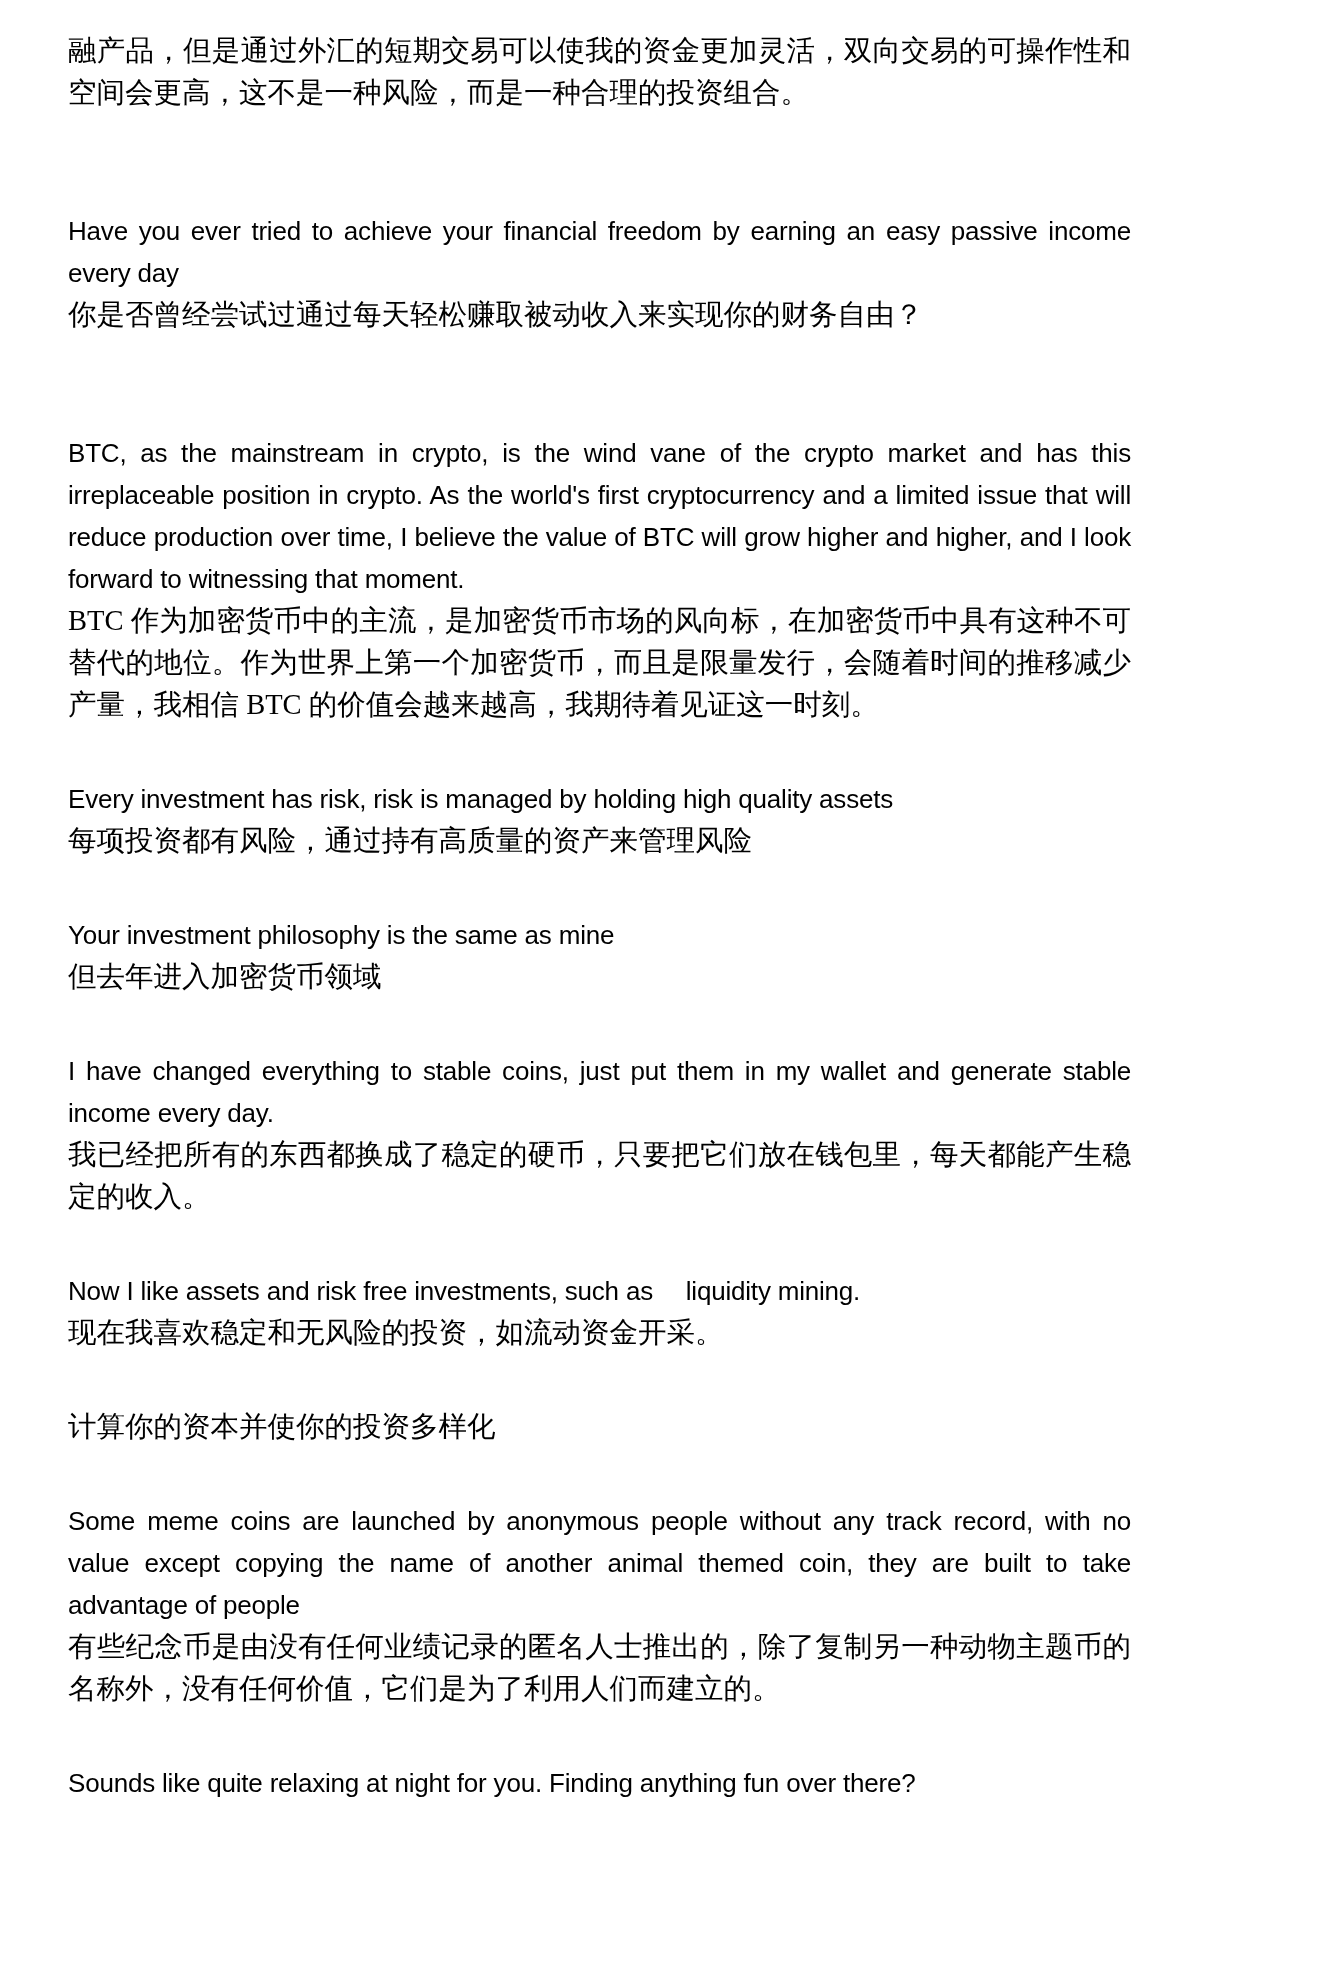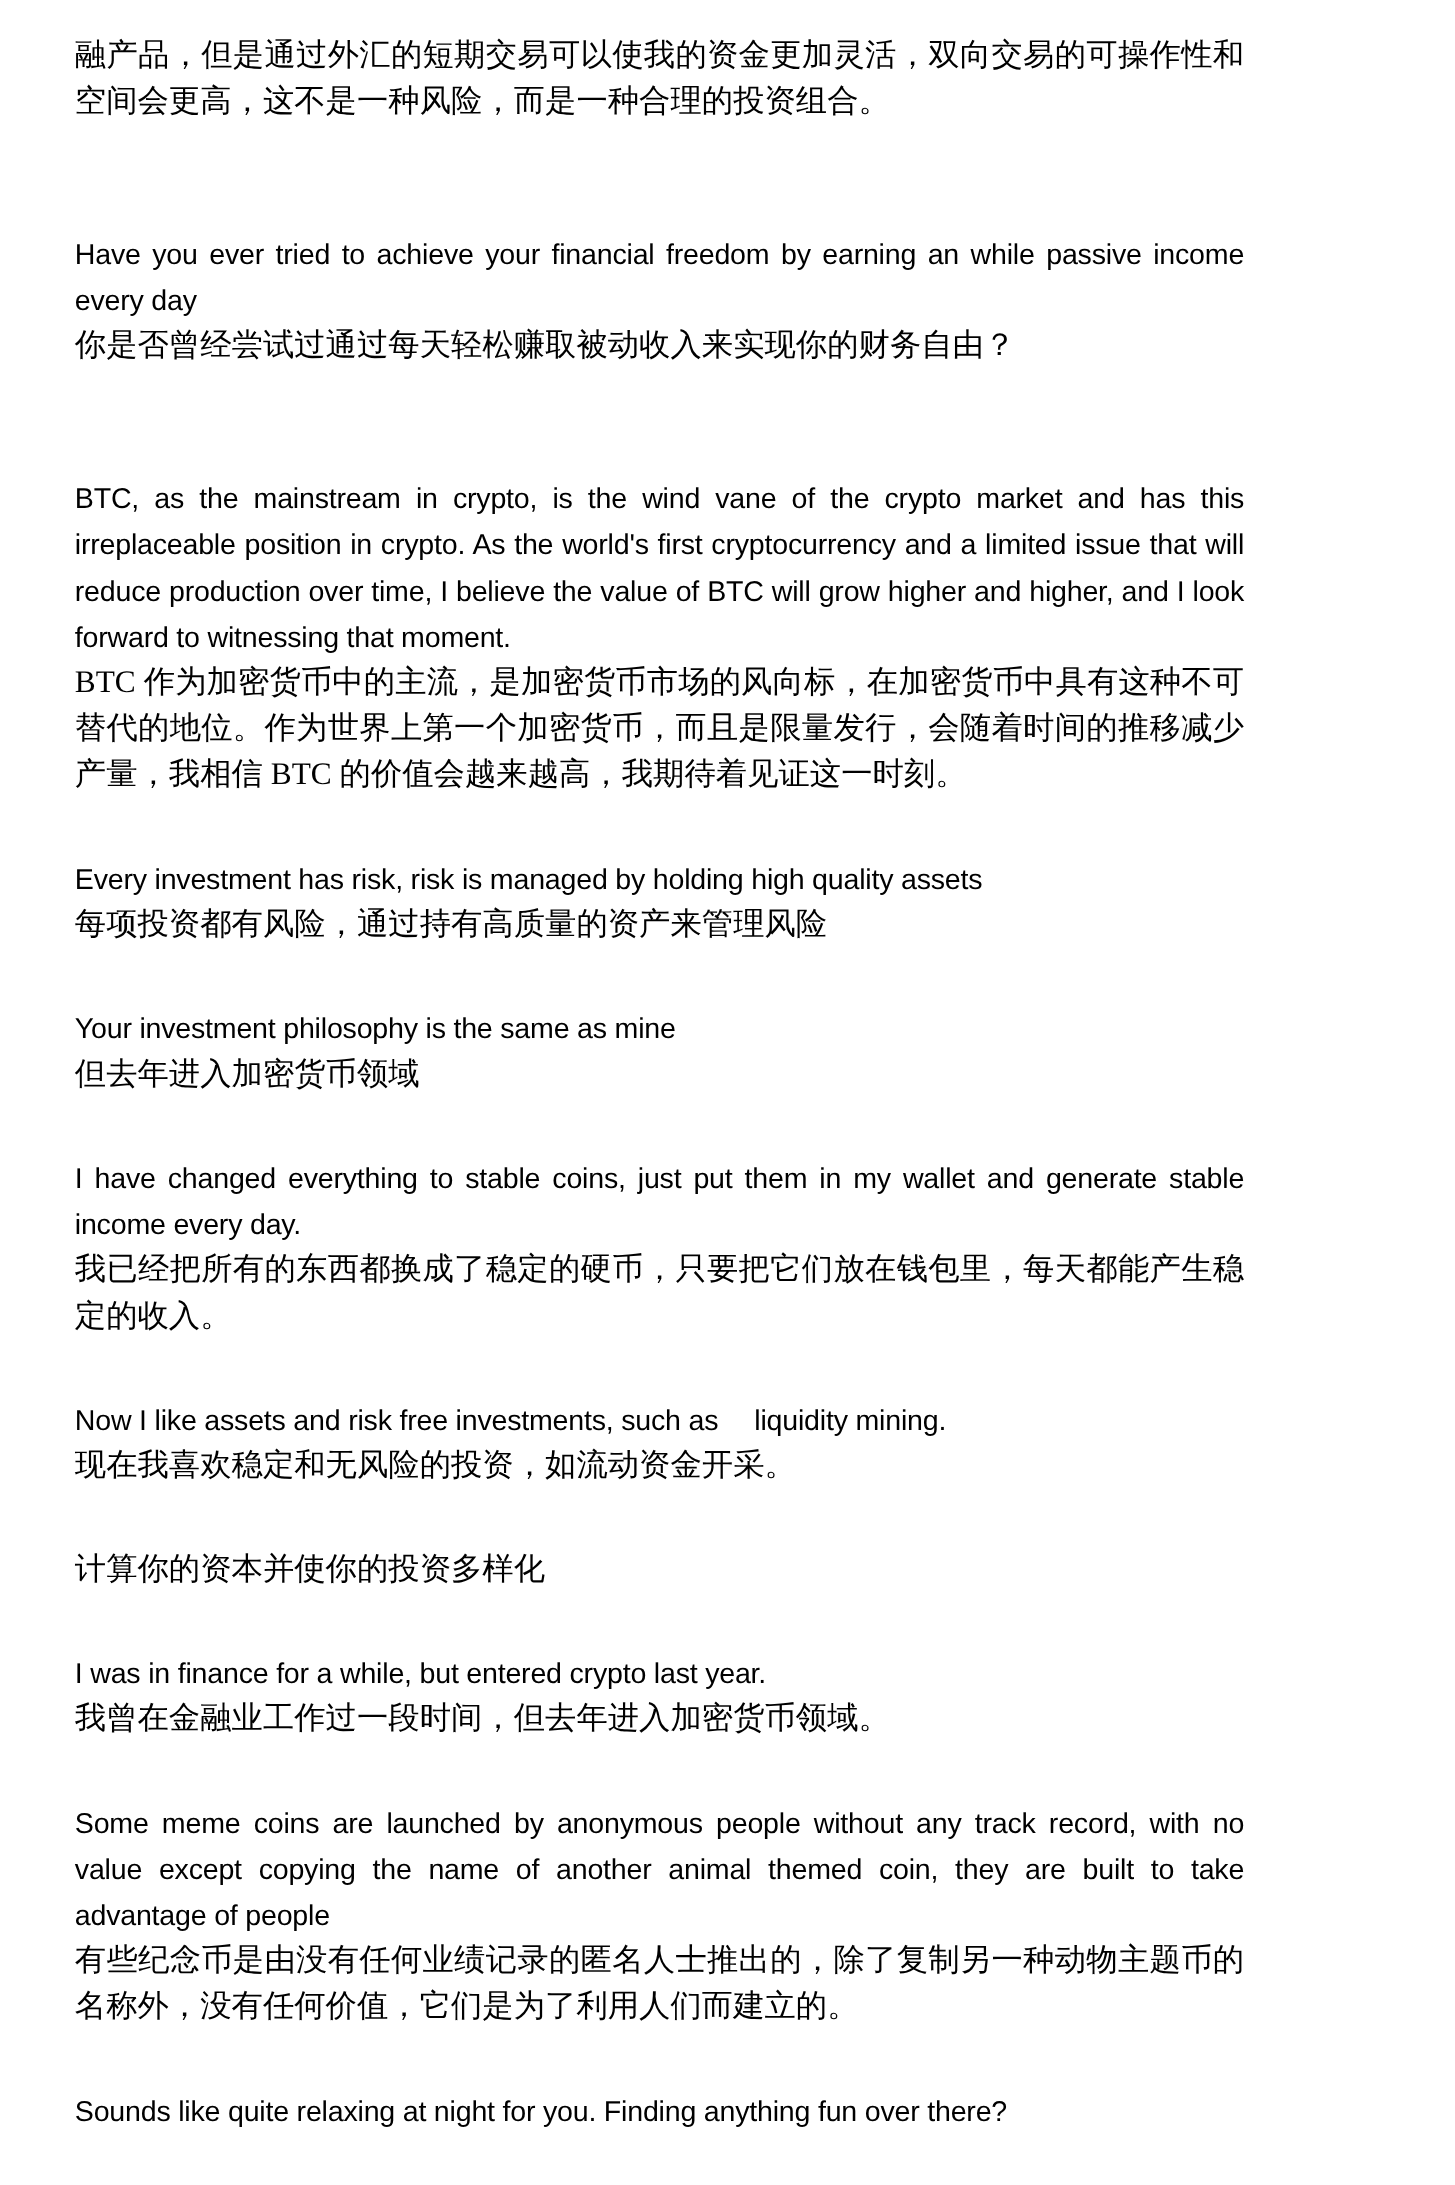--- a/index.html
+++ b/index.html
@@ -45,21 +45,21 @@
 </head>
 <body>
 
 <div class="page">
 
   <div class="block gap-wide">
     <p class="zh">融产品，但是通过外汇的短期交易可以使我的资金更加灵活，双向交易的可操作性和空间会更高，这不是一种风险，而是一种合理的投资组合。</p>
   </div>
 
   <div class="block gap-wide">
-    <p class="en">Have you ever tried to achieve your financial freedom by earning an while passive income every day</p>
+    <p class="en">Have you ever tried to achieve your financial freedom by earning an easy passive income every day</p>
     <p class="zh">你是否曾经尝试过通过每天轻松赚取被动收入来实现你的财务自由？</p>
   </div>
 
   <div class="block">
     <p class="en">BTC, as the mainstream in crypto, is the wind vane of the crypto market and has this irreplaceable position in crypto. As the world's first cryptocurrency and a limited issue that will reduce production over time, I believe the value of BTC will grow higher and higher, and I look forward to witnessing that moment.</p>
     <p class="zh">BTC 作为加密货币中的主流，是加密货币市场的风向标，在加密货币中具有这种不可替代的地位。作为世界上第一个加密货币，而且是限量发行，会随着时间的推移减少产量，我相信 BTC 的价值会越来越高，我期待着见证这一时刻。</p>
   </div>
 
   <div class="block">
     <p class="en">Every investment has risk, risk is managed by holding high quality assets</p>
@@ -78,24 +78,20 @@
 
   <div class="block">
     <p class="en">Now I like assets and risk free investments, such as  liquidity mining.</p>
     <p class="zh">现在我喜欢稳定和无风险的投资，如流动资金开采。</p>
   </div>
 
   <div class="block">
     <p class="zh">计算你的资本并使你的投资多样化</p>
   </div>
 
-  <div class="block">
-    <p class="en">I was in finance for a while, but entered crypto last year.</p>
-    <p class="zh">我曾在金融业工作过一段时间，但去年进入加密货币领域。</p>
-  </div>
 
   <div class="block">
     <p class="en">Some meme coins are launched by anonymous people without any track record, with no value except copying the name of another animal themed coin, they are built to take advantage of people</p>
     <p class="zh">有些纪念币是由没有任何业绩记录的匿名人士推出的，除了复制另一种动物主题币的名称外，没有任何价值，它们是为了利用人们而建立的。</p>
   </div>
 
   <div class="block">
     <p class="en">Sounds like quite relaxing at night for you. Finding anything fun over there?</p>
   </div>
 

